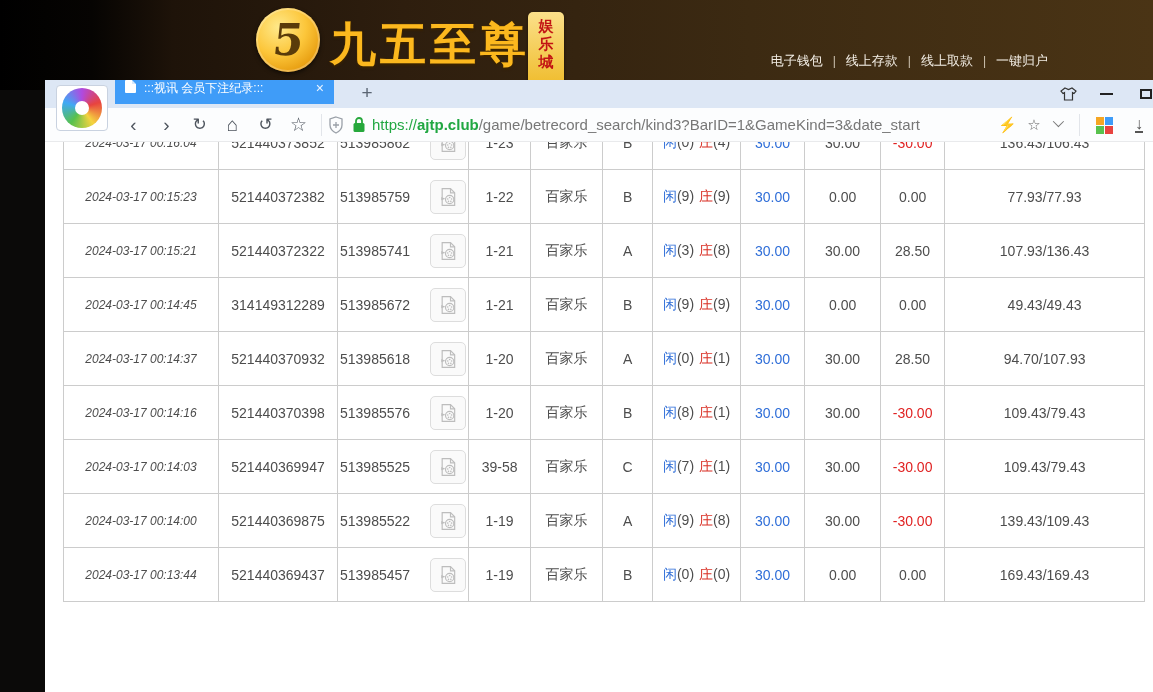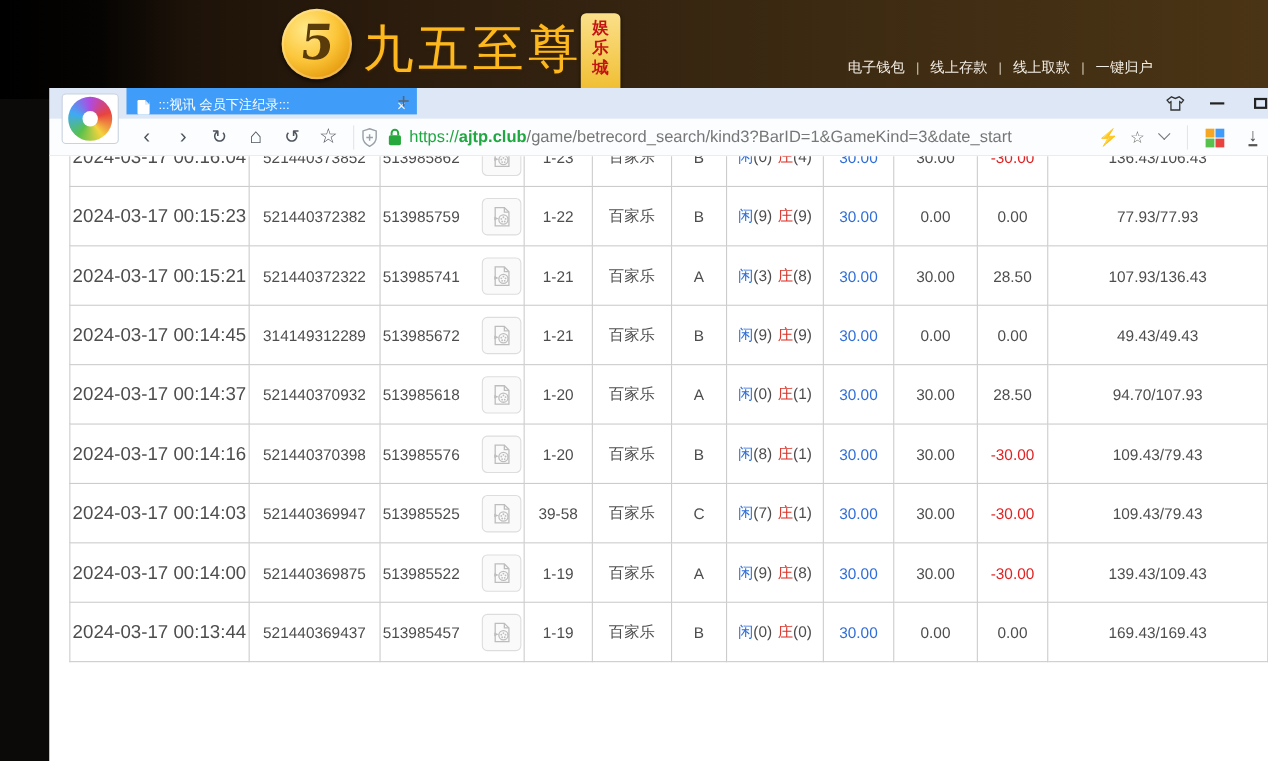--- a/index.html
+++ b/index.html
@@ -8,42 +8,42 @@
 
   
   .site-header { position:absolute; left:0; top:0; width:1153px; height:90px; z-index:1;
     background:linear-gradient(to right,#000 0%,#060402 8%,#1e1309 15%,#2e1e0e 35%,#3c2a12 65%,#4a3415 100%); }
   .logo-coin { position:absolute; left:256px; top:8px; width:64px; height:64px; border-radius:50%;
     background:radial-gradient(circle at 35% 30%, #ffe98a 0%, #fcc63a 45%, #e89f12 75%, #c77f08 100%);
     box-shadow:0 2px 4px rgba(0,0,0,.6), inset 0 0 0 2px rgba(255,255,255,.25);
     display:flex; align-items:center; justify-content:center; }
   .logo-coin span { font-size:44px; font-weight:bold; color:#5a3b0a; font-family:"DejaVu Serif", serif;
     transform:skewX(-6deg); line-height:1; }
-  .logo-text { position:absolute; left:330px; top:14px; font-size:46px; font-weight:400; color:#fcb81e;
+  .logo-text { position:absolute; left:330px; top:14px; font-size:46px; font-weight:700; color:#fcb81e;
     letter-spacing:4px; text-shadow:0 2px 2px #3a2300, 0 0 1px #8a5c00; white-space:nowrap; }
   .logo-badge { position:absolute; left:528px; top:12px; width:36px; height:82px; border-radius:5px;
     background:linear-gradient(#fbe08a,#eeb822); display:flex; flex-direction:column; align-items:center;
     padding-top:5px; box-shadow:0 1px 3px rgba(0,0,0,.5); }
   .logo-badge span { color:#c21414; font-size:15px; font-weight:bold; line-height:18px; }
   .header-nav { position:absolute; right:105px; top:52px; display:flex; align-items:center;margin-left:32px; }
   .header-nav a { color:#f2ede4; font-size:13px; text-decoration:none; white-space:nowrap; }
   .header-nav .sep { color:#cfc4b2; margin:0 10px; font-size:12px; }
 
   
   .browser { position:absolute; left:45px; top:80px; width:1108px; height:612px; z-index:2; background:#fff; }
 
   .tabbar { position:absolute; left:0; top:0; width:1108px; height:28px; background:#dde7f5; }
   .logo-box { position:absolute; left:11px; top:5px; width:52px; height:46px; background:#fff;
     border:1px solid #c9d2e0; border-radius:4px; z-index:6; display:flex; align-items:center; justify-content:center; }
   .pinwheel { width:40px; height:40px; border-radius:50%; position:relative;
     background:conic-gradient(#b04ae0,#e8433f,#f5d33f,#58c14d,#3fa9f5,#b04ae0); }
   .pinwheel:after { content:""; position:absolute; left:13px; top:13px; width:14px; height:14px;
     background:#fff; border-radius:50%; }
-  .tab { position:absolute; left:70px; top:0; width:264px; height:24px; background:#3f9cf8;
-    display:flex; align-items:flex-end; padding:0 10px; }
+  .tab { position:absolute; left:70px; top:0; width:219px; height:24px; background:#3f9cf8;
+    display:flex; align-items:flex-start; padding:0 10px; }
   .tab-doc { width:11px; height:13px; background:#fff; border-radius:1px; position:relative; margin-right:8px; }
   .tab-doc:after { content:""; position:absolute; right:0; top:0; border:2.5px solid #3f9cf8;
     border-left-color:#d7e9fc; border-bottom-color:#d7e9fc; }
   .tab-title { color:#fff; font-size:12px; white-space:nowrap; overflow:hidden; flex:1; }
   .tab-close { color:#eaf4ff; font-size:14px; margin-left:6px; cursor:default; }
   .newtab { position:absolute; left:310px; top:1px; width:24px; height:24px; color:#5a6573; font-size:19px;
     display:flex; align-items:center; justify-content:center; }
   .winctl { position:absolute; top:0; height:28px; display:flex; align-items:center; justify-content:center; }
   .tshirt-btn { left:1008px; width:30px; }
   .min-btn { left:1046px; width:30px; }
@@ -69,21 +69,21 @@
   .grid4 { display:grid; grid-template-columns:8px 8px; grid-template-rows:8px 8px; gap:1px; margin:0 10px; }
   .grid4 i { display:block; }
   .dl { font-size:16px; color:#555; border-bottom:2px solid #555; line-height:14px; margin:0 8px 0 12px; }
 
   
   .content { position:absolute; left:0; top:62px; width:1108px; height:550px; background:#fff; overflow:hidden; }
   table.bet { border-collapse:collapse; table-layout:fixed; margin-left:18px; margin-top:-27px;
     font-size:14px; color:#4d4d4d; }
   table.bet td { border:1px solid #ccc; text-align:center; height:54px; padding:0 2px; overflow:hidden;
     white-space:nowrap; }
-  td.c-time { font-size:17px; }
+  td.c-time { font-size:12px;font-style:italic; }
   .round-wrap { display:flex; align-items:center; justify-content:center; gap:20px; }
   .video-btn { width:36px; height:34px; border:1px solid #ddd; border-radius:5px; background:#fafafa;
     display:flex; align-items:center; justify-content:center; padding:0; }
   .blue { color:#2f6ed8; }
   .neg { color:#e02222 !important; }
   .xian-l { color:#2f6ed8; }
   .zhuang-l { color:#d93025; margin-left:5px; }
   tr.sum td { background:#9c9c9c; border:2px solid #fff; color:#fff; height:38px; font-size:14px; }
   tr.sum td.sum-label { font-weight:bold; }
   tr.sum td.neg { color:#e00000 !important; }

